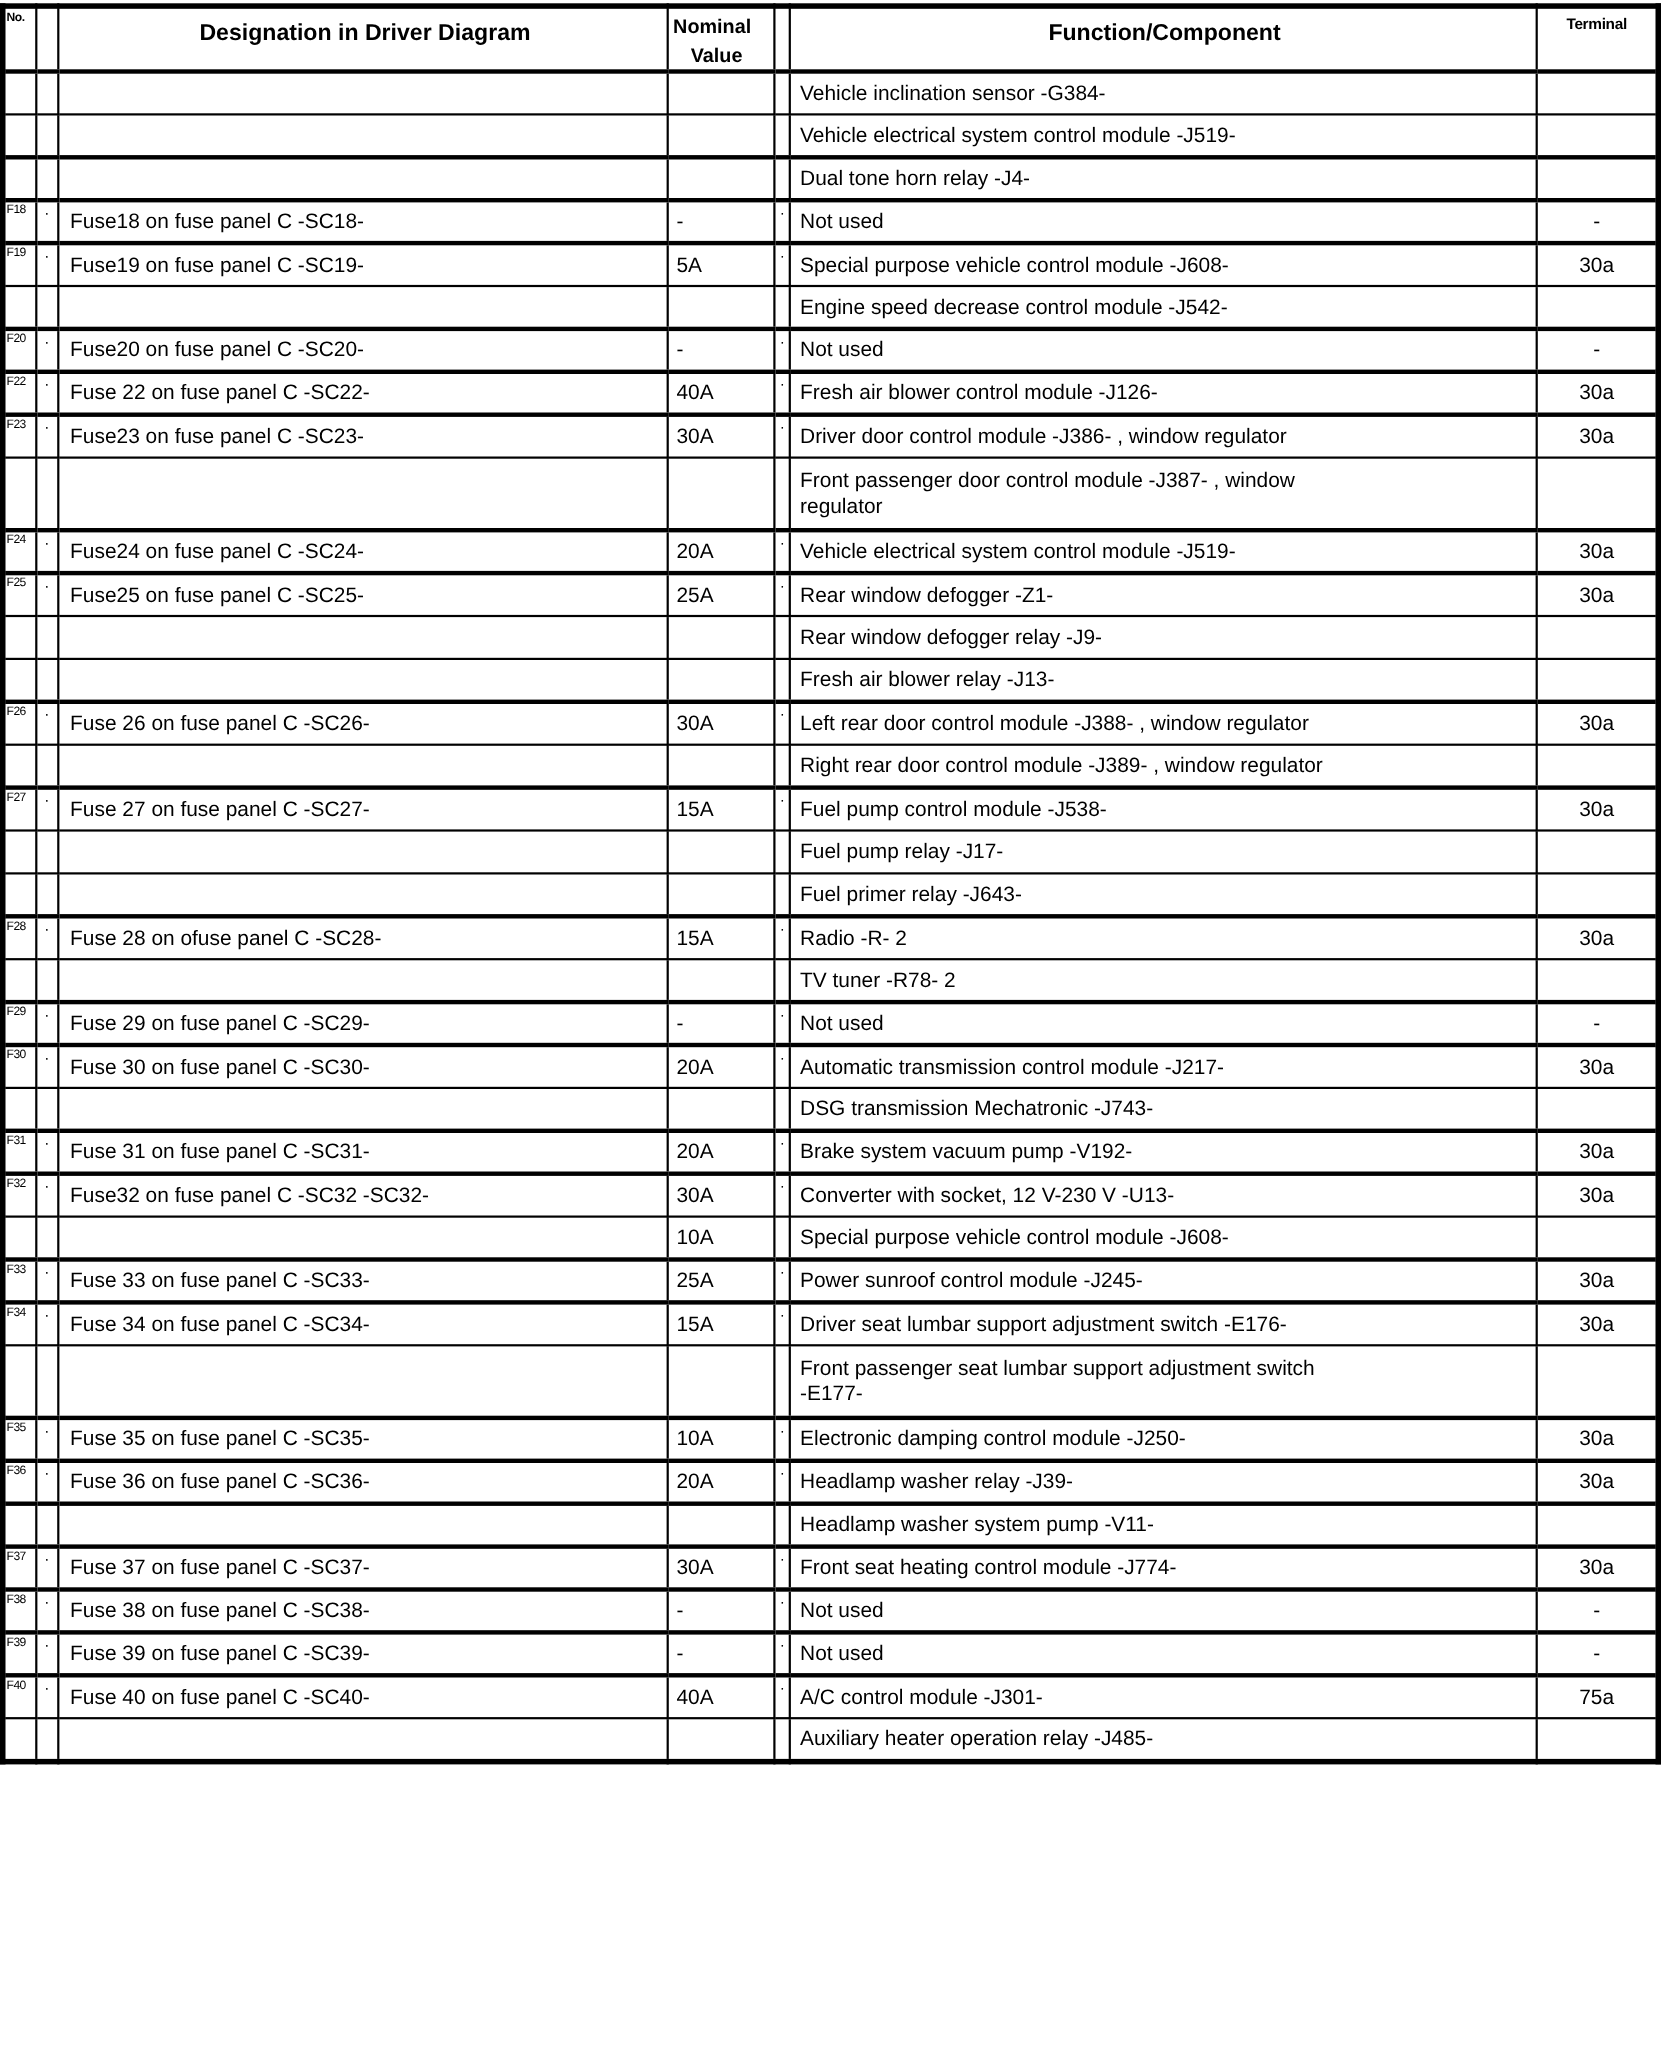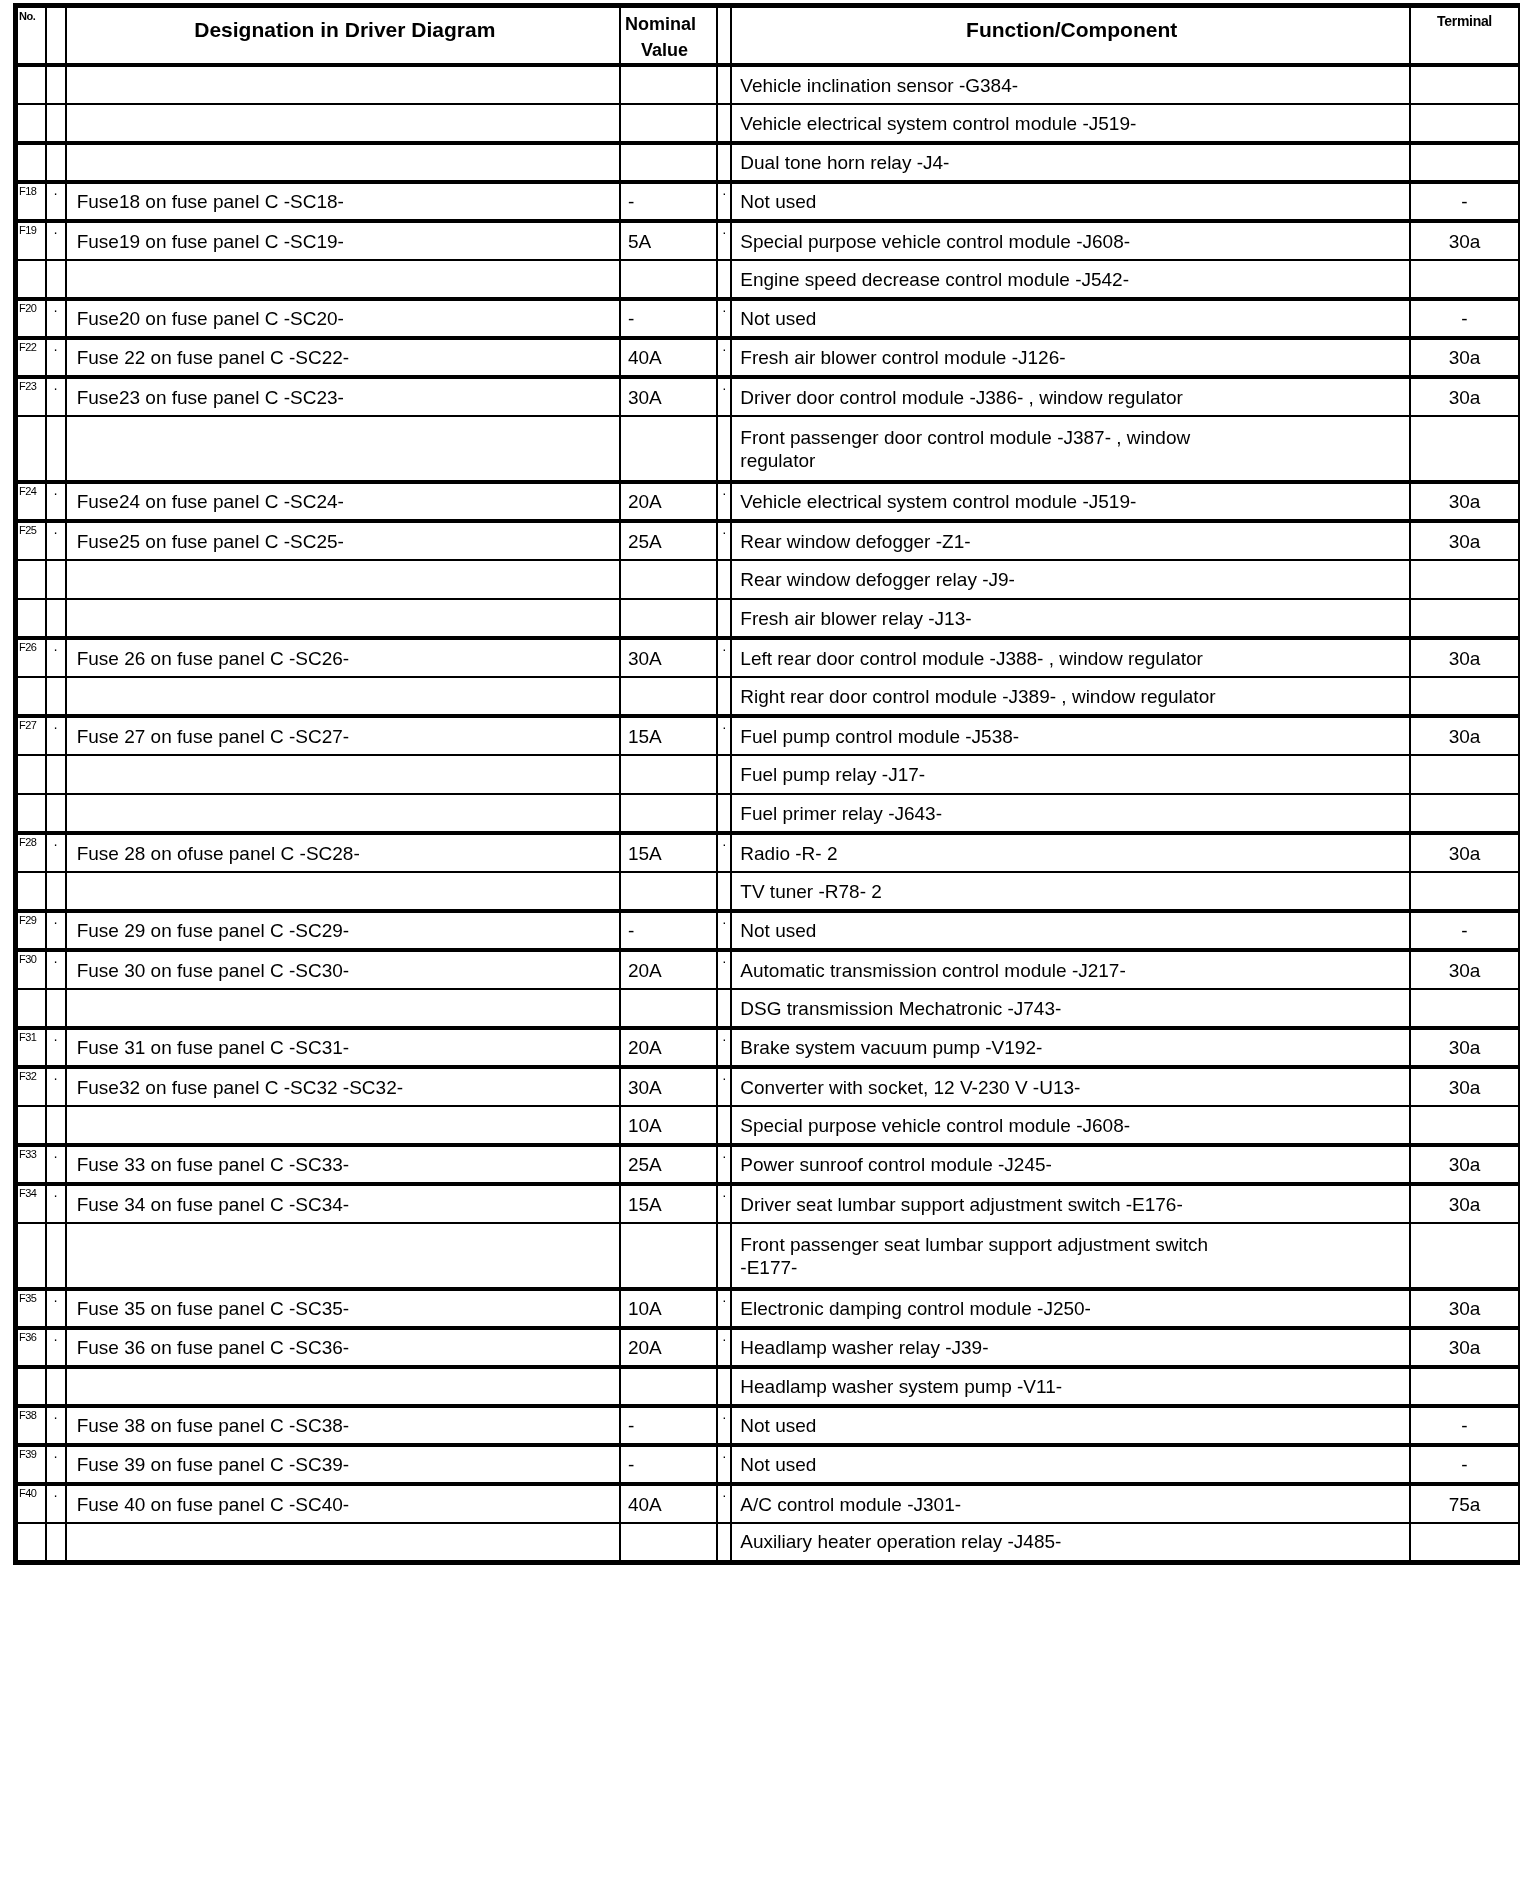--- a/index.html
+++ b/index.html
@@ -4,21 +4,21 @@
 <style>
   html,body{margin:0;padding:0;background:#ffffff;}
   body{
     width:1520px;height:1882px;
     font-family:"Liberation Sans", sans-serif;
     color:#000;
     position:relative;
   }
   .page{
     position:absolute;left:0;top:0;width:1520px;height:1882px;
-    background:#fff;overflow:hidden;box-sizing:border-box;padding:3px 13px;
+    background:#fff;overflow:hidden;box-sizing:border-box;padding:3px 0;
   }
   table.fuse-table{
     border-collapse:collapse;
     table-layout:fixed;
     width:1510px;
     border:5px solid #000;
   }
   col.w-no{width:30px}
   col.w-mark{width:20px}
   col.w-des{width:552px}
@@ -381,20 +381,29 @@
         <tr class="group">
     <td class="c-no"></td>
     <td class="c-mark"></td>
     <td class="c-des"></td>
     <td class="c-nom"></td>
     <td class="c-pre"></td>
     <td class="c-fun">Headlamp washer system pump -V11-</td>
     <td class="c-ter"></td>
   </tr>
         <tr class="group">
+    <td class="c-no">F37</td>
+    <td class="c-mark">·</td>
+    <td class="c-des">Fuse 37 on fuse panel C -SC37-</td>
+    <td class="c-nom">30A</td>
+    <td class="c-pre">·</td>
+    <td class="c-fun">Front seat heating control module -J774-</td>
+    <td class="c-ter">30a</td>
+  </tr>
+        <tr class="group">
     <td class="c-no">F38</td>
     <td class="c-mark">·</td>
     <td class="c-des">Fuse 38 on fuse panel C -SC38-</td>
     <td class="c-nom">-</td>
     <td class="c-pre">·</td>
     <td class="c-fun">Not used</td>
     <td class="c-ter">-</td>
   </tr>
         <tr class="group">
     <td class="c-no">F39</td>

